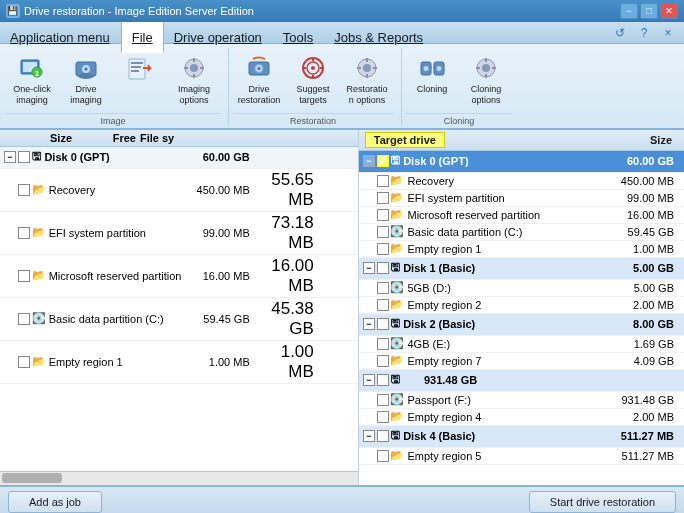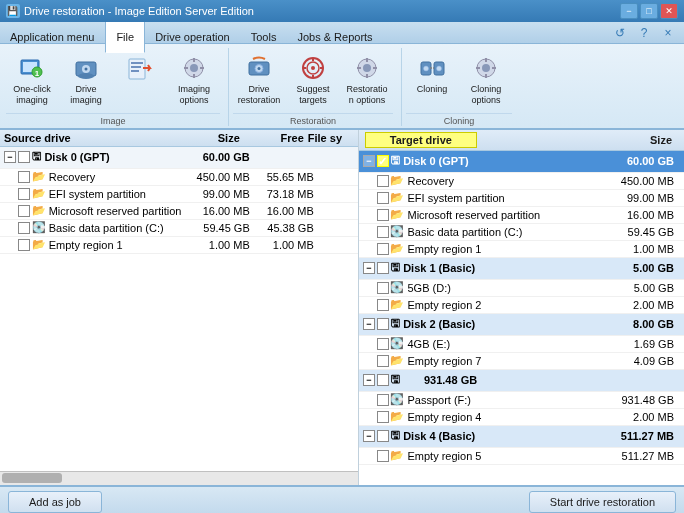--- a/index.html
+++ b/index.html
@@ -42,23 +42,24 @@
       height: 22px;
       display: flex;
       align-items: stretch;
       border-bottom: 1px solid #8ab5d8;
     }
     .menu-item {
       padding: 15px 10px;
       display: flex;
       align-items: center;
       cursor: pointer;
-      font-size: 11px;
+      font-size: 13px;
       color: #1a1a1a;
       border-right: 1px solid transparent;
+      text-decoration: underline;
     }
     .menu-item.active {
       background: white;
       border-left: 1px solid #8ab5d8;
       border-right: 1px solid #8ab5d8;
       border-bottom: 1px solid white;
       margin-bottom: -1px;
       z-index: 1;
     }
     .menu-bar-right { margin-left: auto; display: flex; align-items: center; gap: 4px; padding-right: 6px; }
@@ -136,21 +137,21 @@
       display: flex;
       padding: 3px 6px;
       gap: 0;
       font-size: 11px;
       font-weight: bold;
       color: #1a1a1a;
     }
     .target-title {
       background: #ffff80;
       border: 1px solid #cccc00;
-      padding: 1px 24px;
+      padding: 1px 8px;
       font-weight: bold;
       font-size: 11px;
     }
 
     .pane-body {
       flex: 1;
       overflow-y: auto;
       overflow-x: hidden;
     }
 
@@ -164,21 +165,21 @@
       font-size: 11px;
     }
     .tree-row.disk-row { background: #f0f5fa; font-weight: bold; }
     .tree-row.disk-selected { background: #4a90d8; color: white; font-weight: bold; }
     .expand-btn { width: 12px; height: 12px; border: 1px solid #888; background: white; display: inline-flex; align-items: center; justify-content: center; font-size: 9px; cursor: pointer; margin-right: 2px; flex-shrink: 0; }
     .check-box { width: 12px; height: 12px; border: 1px solid #888; background: white; display: inline-flex; align-items: center; justify-content: center; margin-right: 2px; flex-shrink: 0; }
     .check-box.checked { background: #e0f0ff; }
     .disk-icon { margin-right: 3px; font-size: 11px; flex-shrink: 0; }
     .row-name { flex: 1; overflow: hidden; text-overflow: ellipsis; white-space: nowrap; }
     .row-size { width: 72px; text-align: right; flex-shrink: 0; font-size: 11px; padding-right: 4px; }
-    .row-free { width: 60px; text-align: right; flex-shrink: 0; font-size: 11px; }
+    .row-free { width: 60px; text-align: right; flex-shrink: 0; font-size: 17px; }
     .row-fs { width: 40px; text-align: left; flex-shrink: 0; font-size: 11px; padding-left: 4px; }
 
     
     .target-row-name { flex: 1; overflow: hidden; text-overflow: ellipsis; white-space: nowrap; }
     .target-row-size { width: 80px; text-align: right; flex-shrink: 0; font-size: 11px; padding-right: 6px; }
 
     
     .hscroll-bar {
       height: 14px;
       background: #e8e8e8;
@@ -378,21 +379,20 @@
       </div>
     </div>
     <div class="ribbon-group-label">Cloning</div>
   </div>
 </div>
 
 <div class="content-area">
 
   <div class="pane" style="flex: 1.1;">
     <div class="source-header">
-      <span class="source-col-name col-header">Source drive</span>
       <span class="source-col-size col-header">Size</span>
       <span class="source-col-free col-header">Free</span>
       <span class="source-col-fs col-header">File sy</span>
     </div>
     <div class="pane-body">
 
       <div class="tree-row disk-row">
         <div class="expand-btn">−</div>
         <div class="check-box"></div>
         <span class="disk-icon">🖫</span>

